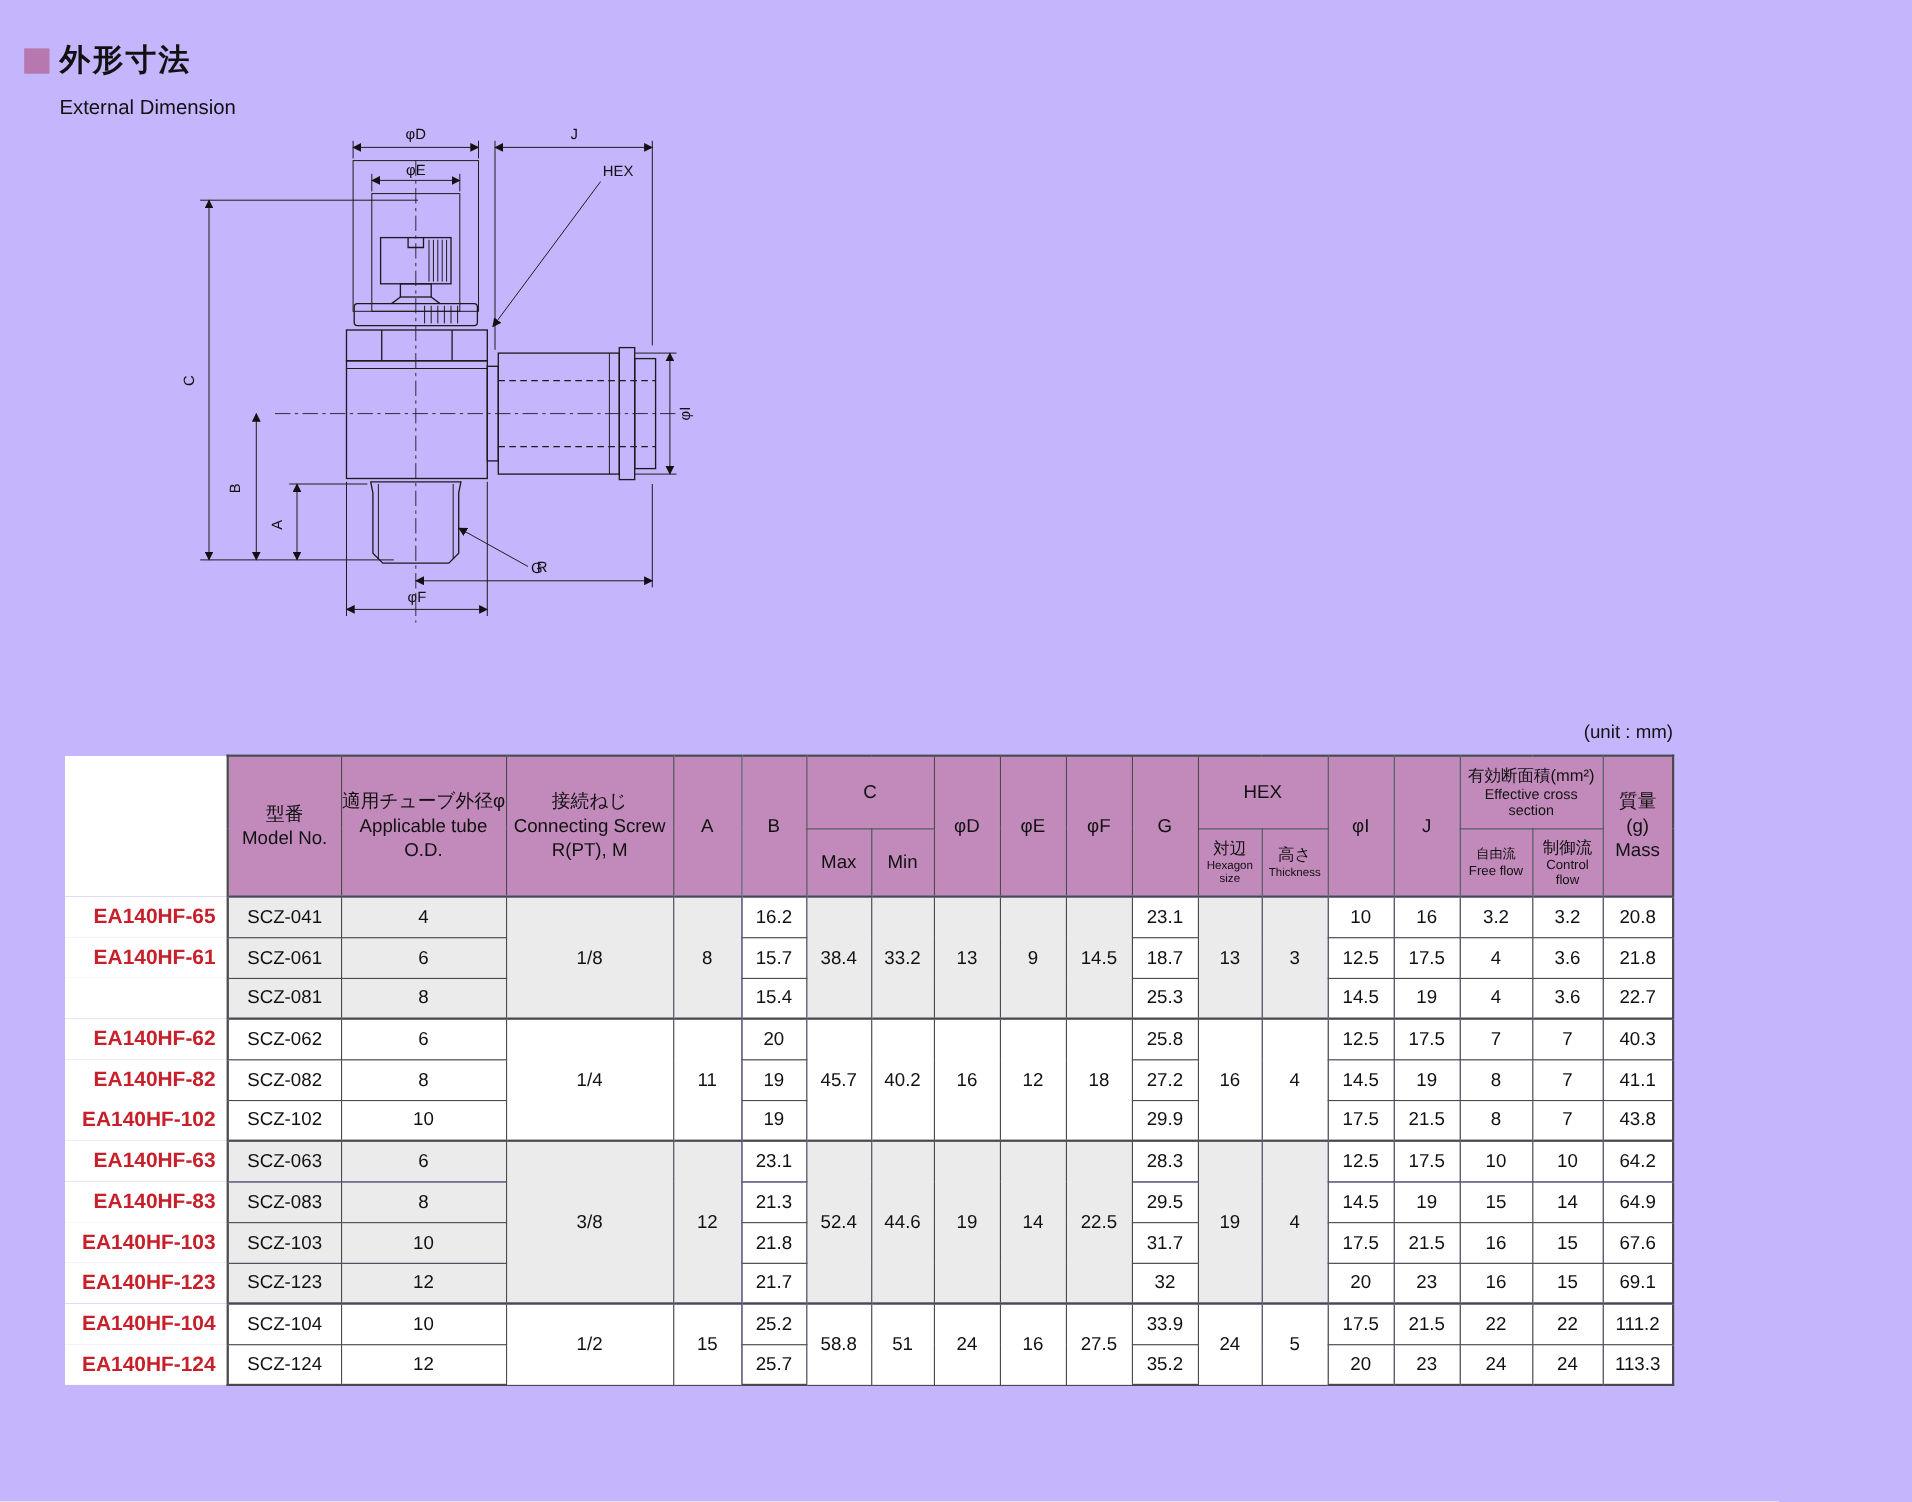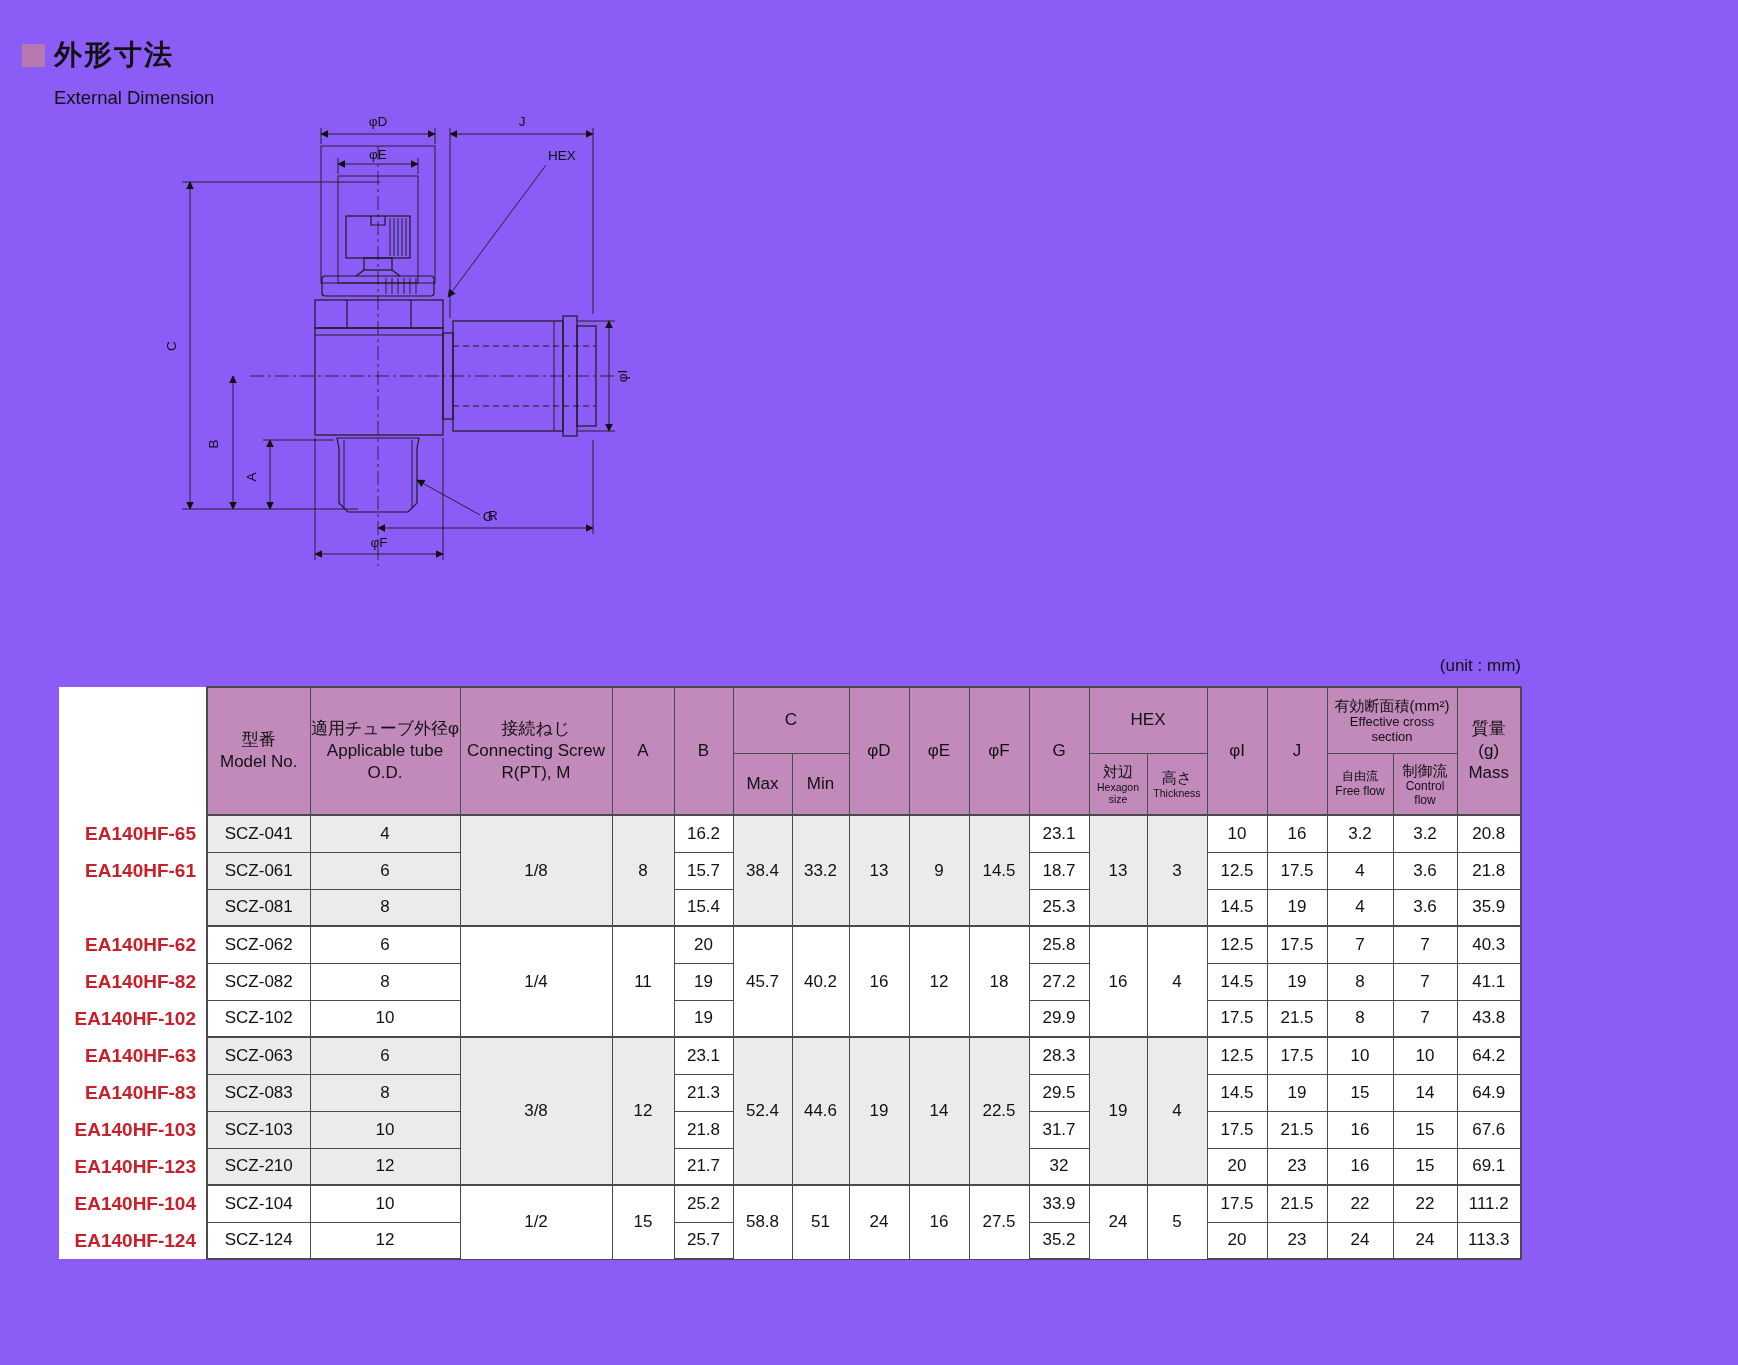--- a/index.html
+++ b/index.html
@@ -1,17 +1,17 @@
 <!DOCTYPE html>
 <html style="--header-bg: #c289bb; --shade-bg: #ebebeb; --model-red: #c8202a; --accent: #b778b0;"><head>
 <meta charset="utf-8">
 <style>
   html,body{margin:0;padding:0;background:#ffffff;}
   body{font-family:"Liberation Sans","DejaVu Sans",sans-serif;color:#111;}
-  .page{position:relative;width:1738px;height:1365px;background:#8b5cf6;overflow:hidden;}
+  .page{position:relative;width:1738px;height:1365px;background:#c4b5fd;overflow:hidden;}
 
   
   .title-block{position:absolute;top:36px;left:22px;}
   .title-row{display:flex;align-items:center;gap:9px;}
   .title-sq{width:23px;height:23px;background:var(--accent,#b778b0);}
   .title-ja{font-size:28px;font-weight:bold;letter-spacing:2px;}
   .title-en{font-size:18.5px;margin-left:32px;margin-top:13px;}
 
   
   .drawing{position:absolute;left:118px;top:88px;}
@@ -281,21 +281,21 @@
           <tr>
             <td class="ea"></td>
             <td class="shade col-model-b">SCZ-081</td>
             <td class="shade">8</td>
             <td>15.4</td>
             <td>25.3</td>
             <td>14.5</td>
             <td>19</td>
             <td>4</td>
             <td>3.6</td>
-            <td class="col-last">35.9</td>
+            <td class="col-last">22.7</td>
           </tr>
           <tr class="group-start">
             <td class="ea">EA140HF-62</td>
             <td class="col-model-b">SCZ-062</td>
             <td>6</td>
             <td rowspan="3">1/4</td>
             <td rowspan="3">11</td>
             <td>20</td>
             <td rowspan="3">45.7</td>
             <td rowspan="3">40.2</td>
@@ -375,21 +375,21 @@
             <td>21.8</td>
             <td>31.7</td>
             <td>17.5</td>
             <td>21.5</td>
             <td>16</td>
             <td>15</td>
             <td class="col-last">67.6</td>
           </tr>
           <tr>
             <td class="ea">EA140HF-123</td>
-            <td class="shade col-model-b">SCZ-210</td>
+            <td class="shade col-model-b">SCZ-123</td>
             <td class="shade">12</td>
             <td>21.7</td>
             <td>32</td>
             <td>20</td>
             <td>23</td>
             <td>16</td>
             <td>15</td>
             <td class="col-last">69.1</td>
           </tr>
           <tr class="group-start">

